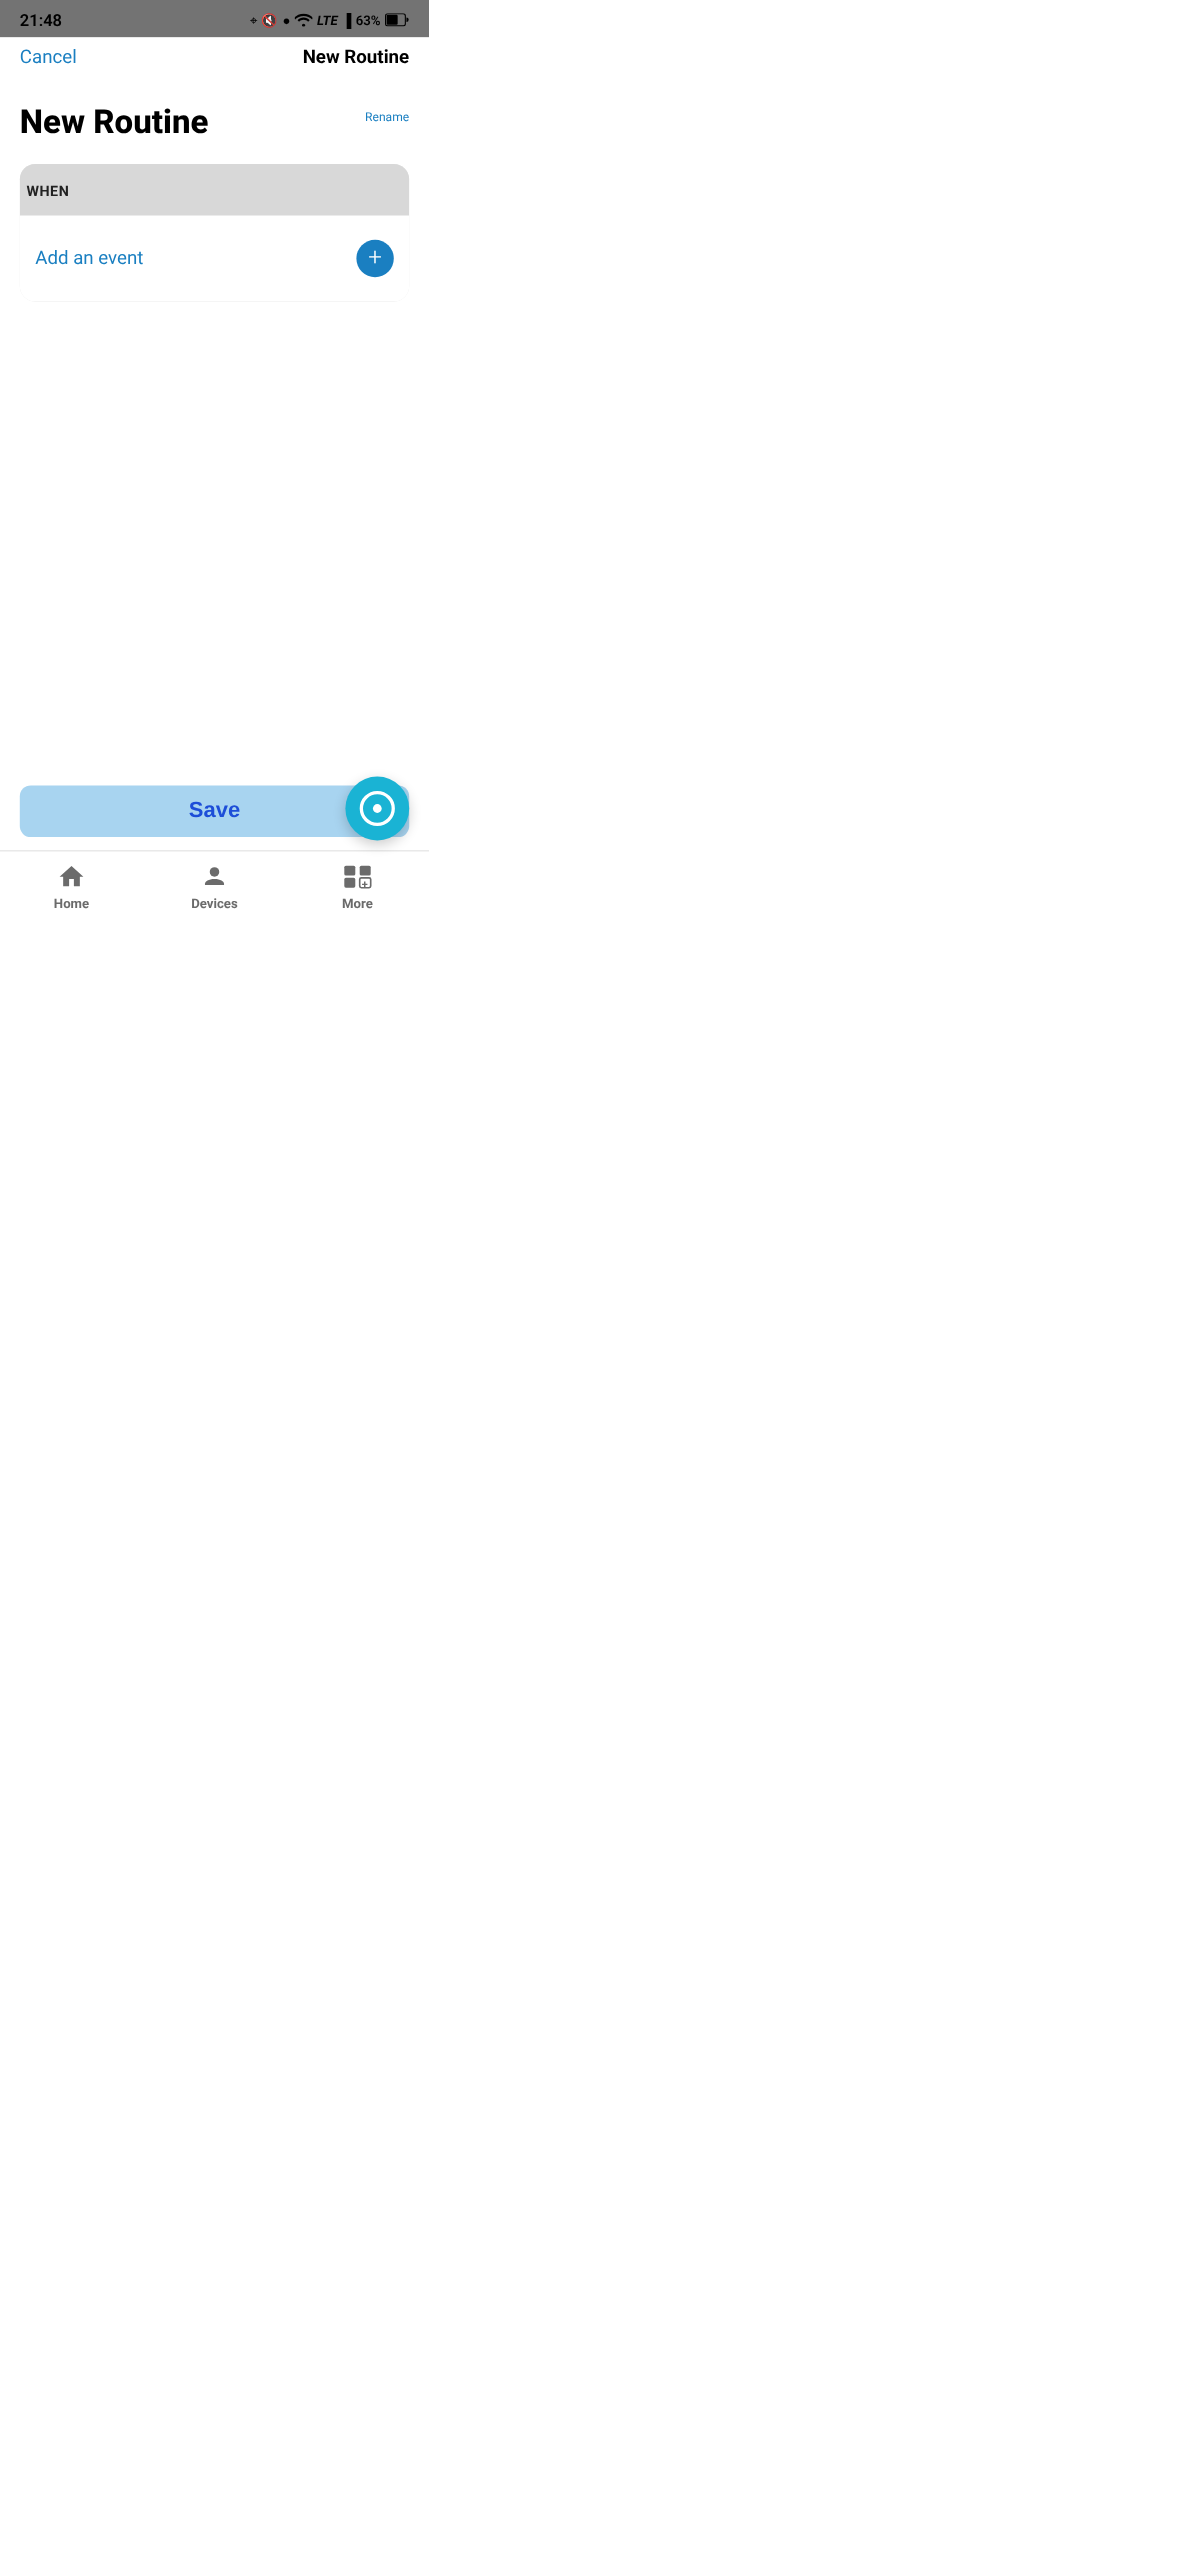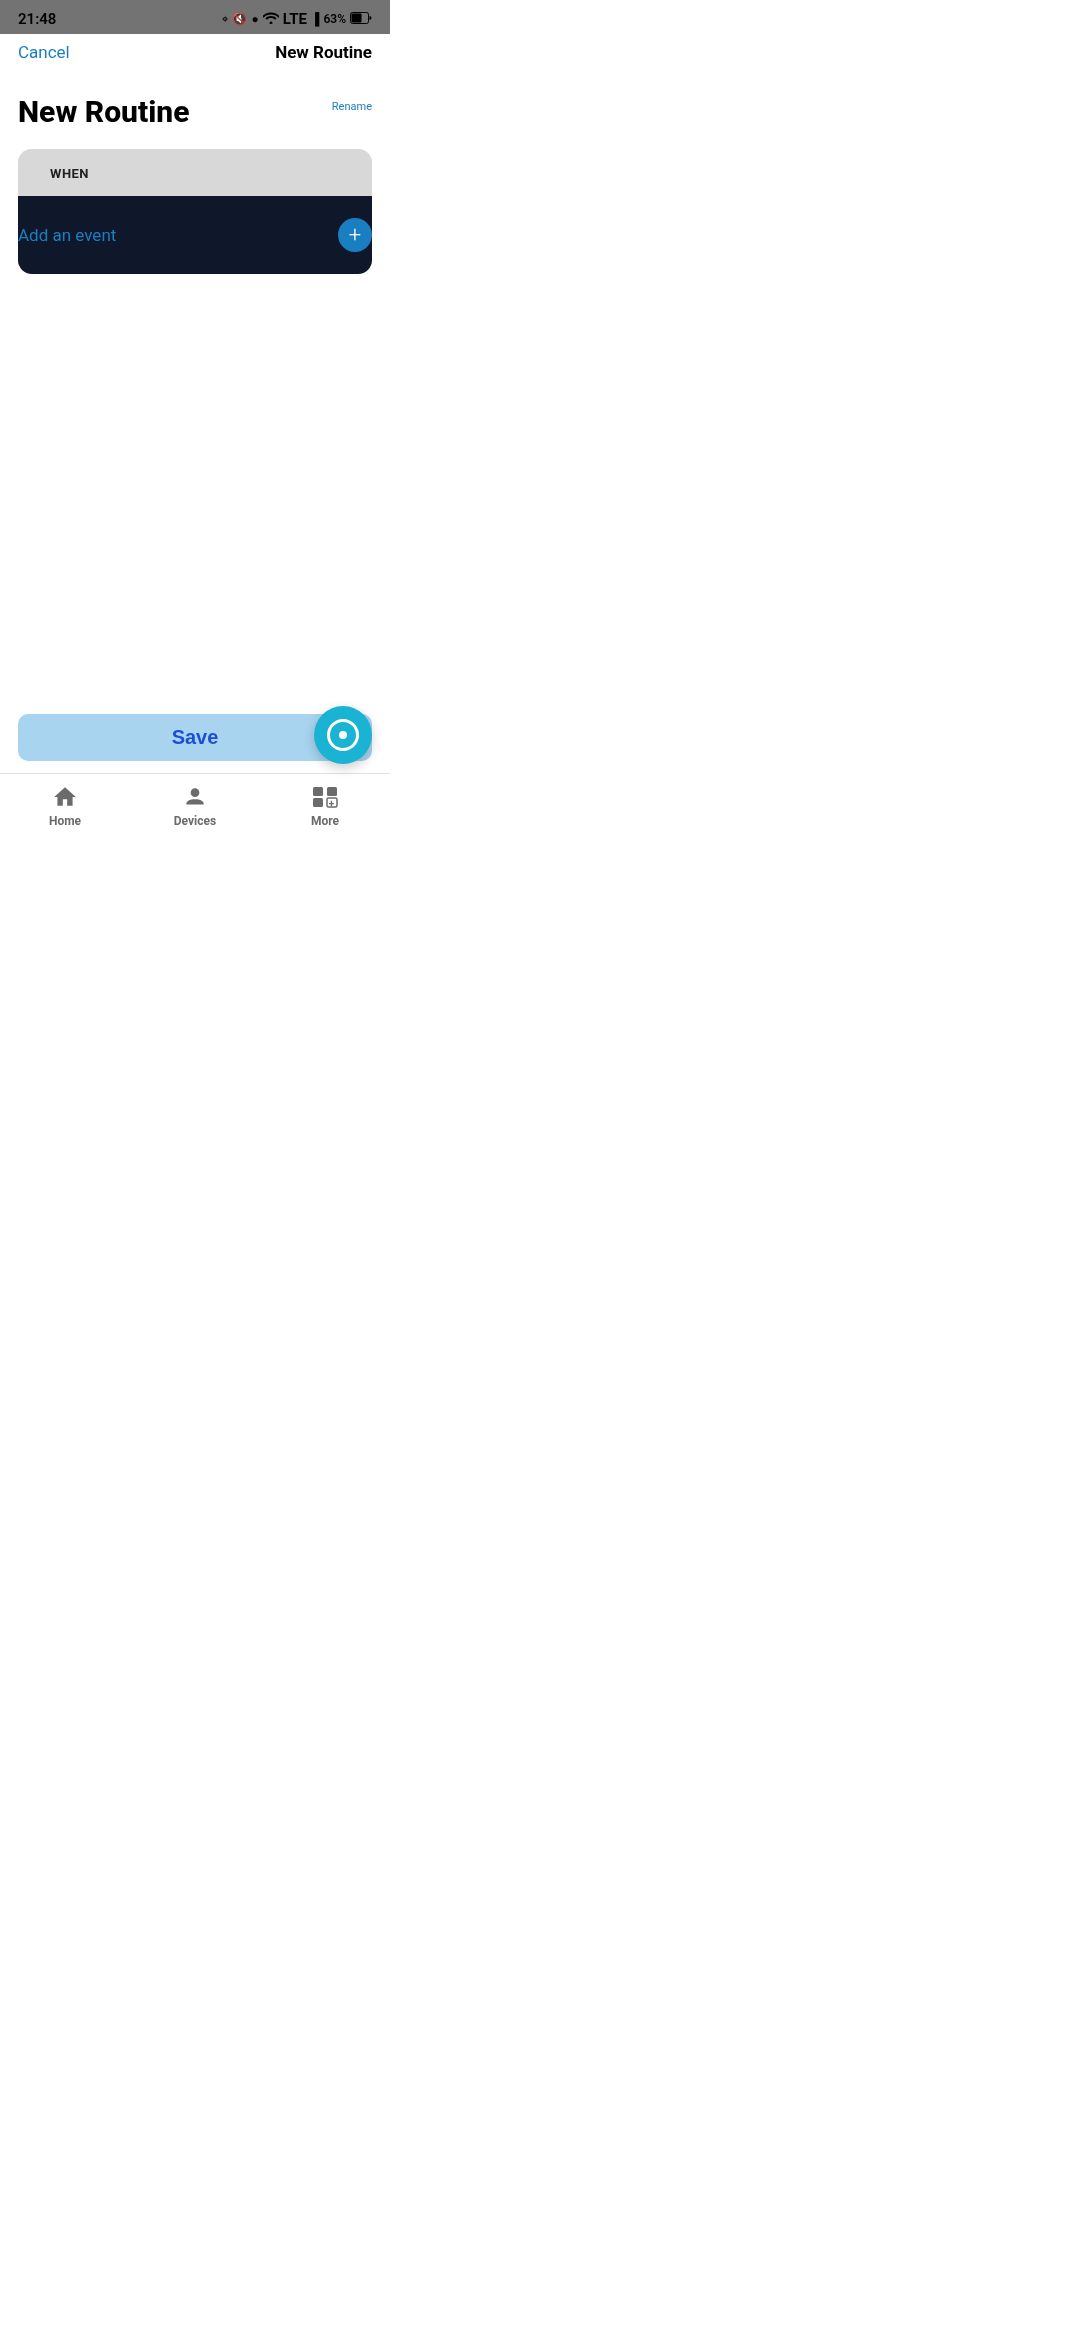--- a/index.html
+++ b/index.html
@@ -100,37 +100,37 @@
 
     
     .section-card {
       background: #e8e8e8;
       border-radius: 14px;
       overflow: hidden;
       margin-bottom: 22px;
     }
 
     .section-header {
-      padding: 14px 32px;
+      padding: 14px 6px;
       background: #d8d8d8;
     }
 
     .section-label {
       font-size: 13px;
       font-weight: 700;
       color: #222;
       letter-spacing: 0.5px;
     }
 
     .section-row {
       display: flex;
       align-items: center;
       justify-content: space-between;
-      padding: 22px 0;
-      background: #0f172a;
+      padding: 22px 14px;
+      background: #ffffff;
       cursor: pointer;
     }
 
     .section-row-text {
       font-size: 17px;
       color: #1a7fc1;
       font-weight: 400;
     }
 
     .add-btn-circle {
@@ -253,21 +253,21 @@
     <span>⌖</span>
     <span>🔇</span>
     <span>●</span>
     <span>
       <svg width="16" height="12" viewBox="0 0 16 12" fill="none" xmlns="http://www.w3.org/2000/svg">
         <path d="M8 9.5C8.83 9.5 9.5 10.17 9.5 11C9.5 11.83 8.83 12.5 8 12.5C7.17 12.5 6.5 11.83 6.5 11C6.5 10.17 7.17 9.5 8 9.5Z" fill="#000"></path>
         <path d="M8 6C9.6 6 11.04 6.65 12.1 7.7L13.5 6.3C12.07 4.87 10.14 4 8 4C5.86 4 3.93 4.87 2.5 6.3L3.9 7.7C4.96 6.65 6.4 6 8 6Z" fill="#000"></path>
         <path d="M8 2.5C11.04 2.5 13.77 3.74 15.74 5.76L17 4.5C14.67 2.1 11.5 0.5 8 0.5C4.5 0.5 1.33 2.1 -1 4.5L0.26 5.76C2.23 3.74 4.96 2.5 8 2.5Z" fill="#000"></path>
       </svg>
     </span>
-    <span style="font-size:15px; font-weight:700;">LTE</span>
+    <span style="font-size:12px; font-weight:700;font-style:italic;">LTE</span>
     <span>▐</span>
     <span style="font-weight:600;">63%</span>
     <span>
       <svg width="22" height="12" viewBox="0 0 22 12" fill="#000" xmlns="http://www.w3.org/2000/svg">
         <rect x="0.5" y="0.5" width="18" height="11" rx="2" stroke="#000" stroke-width="1" fill="none"></rect>
         <rect x="1.5" y="1.5" width="10" height="9" rx="1" fill="#000"></rect>
         <path d="M19.5 4v4a2 2 0 000-4z" fill="#000"></path>
       </svg>
     </span>
   </div>

